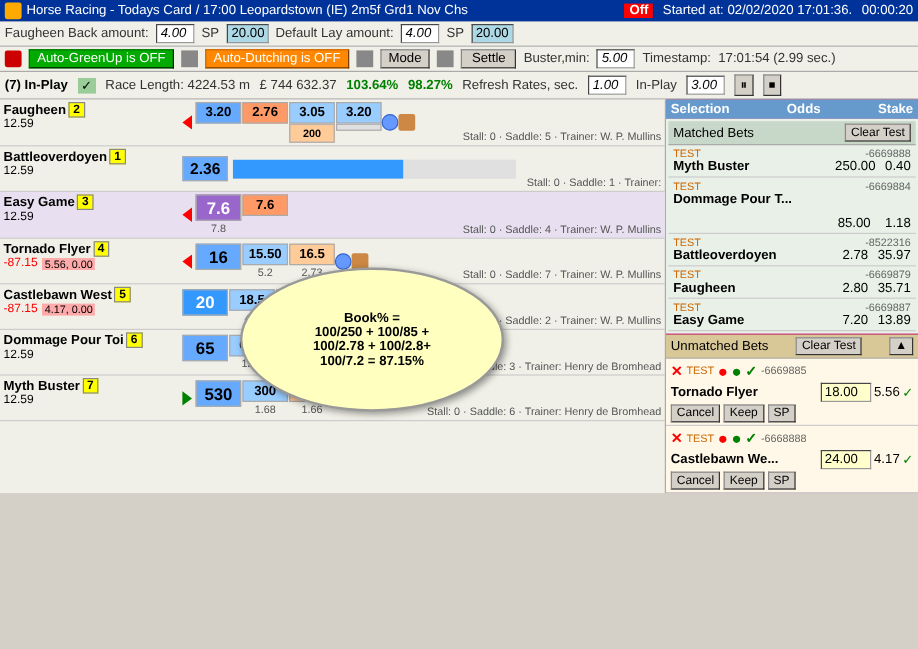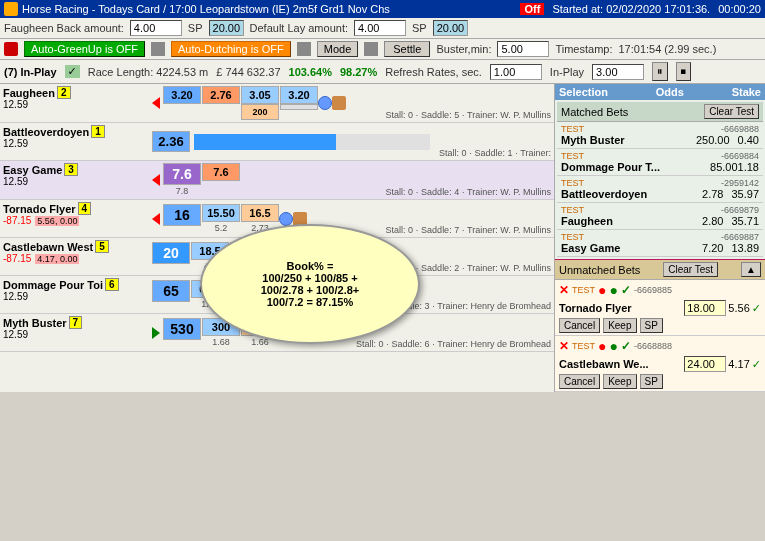--- a/index.html
+++ b/index.html
@@ -23,22 +23,23 @@
       display: flex;
       align-items: center;
       gap: 6px;
       border-bottom: 1px solid #aaa;
     }
     .label-text { color: #333; white-space: nowrap; }
     .input-box {
       border: 1px inset #999;
       background: white;
       padding: 1px 3px;
-      width: 52px;
-      font-size: 11px;
+      width: 32px;
+      font-size: 11px;
+      font-style: italic;
     }
     .input-blue {
       background: #add8e6;
       border: 1px inset #999;
       padding: 1px 3px;
       width: 35px;
       font-size: 11px;
     }
 
     .toolbar-row2 {
@@ -678,31 +679,31 @@
         </div>
       </div>
 
       <div class="bet-row">
         <div class="bet-row-top">
           <span class="bet-tag">TEST</span>
           <span class="bet-id">-6669884</span>
         </div>
         <div class="bet-odds-stake">
           <span class="bet-horse">Dommage Pour T...</span>
-          <div style="display:flex;gap:0;">
+          <div style="display:flex;gap:12px;margin-top:20px;">
             <span class="bet-odds">85.00</span>
             <span class="bet-stake">1.18</span>
           </div>
         </div>
       </div>
 
       <div class="bet-row">
         <div class="bet-row-top">
           <span class="bet-tag">TEST</span>
-          <span class="bet-id">-2959142</span>
+          <span class="bet-id">-8522316</span>
         </div>
         <div class="bet-odds-stake">
           <span class="bet-horse">Battleoverdoyen</span>
           <div style="display:flex;gap:8px;">
             <span class="bet-odds">2.78</span>
             <span class="bet-stake">35.97</span>
           </div>
         </div>
       </div>
 

